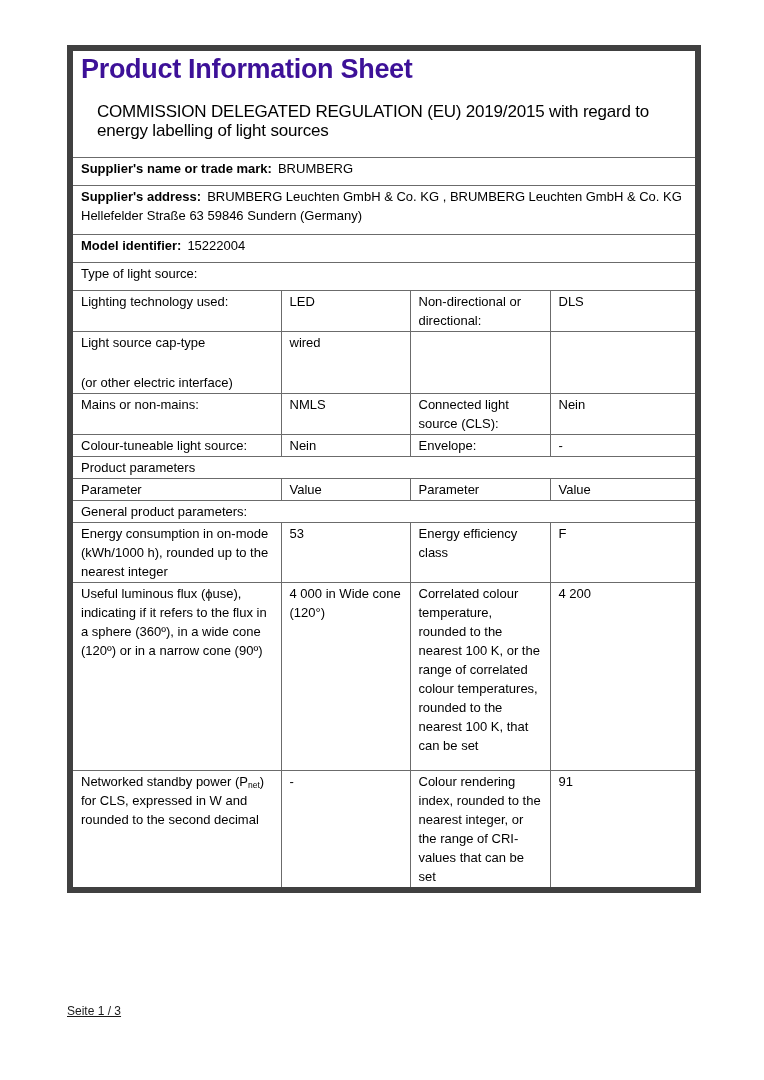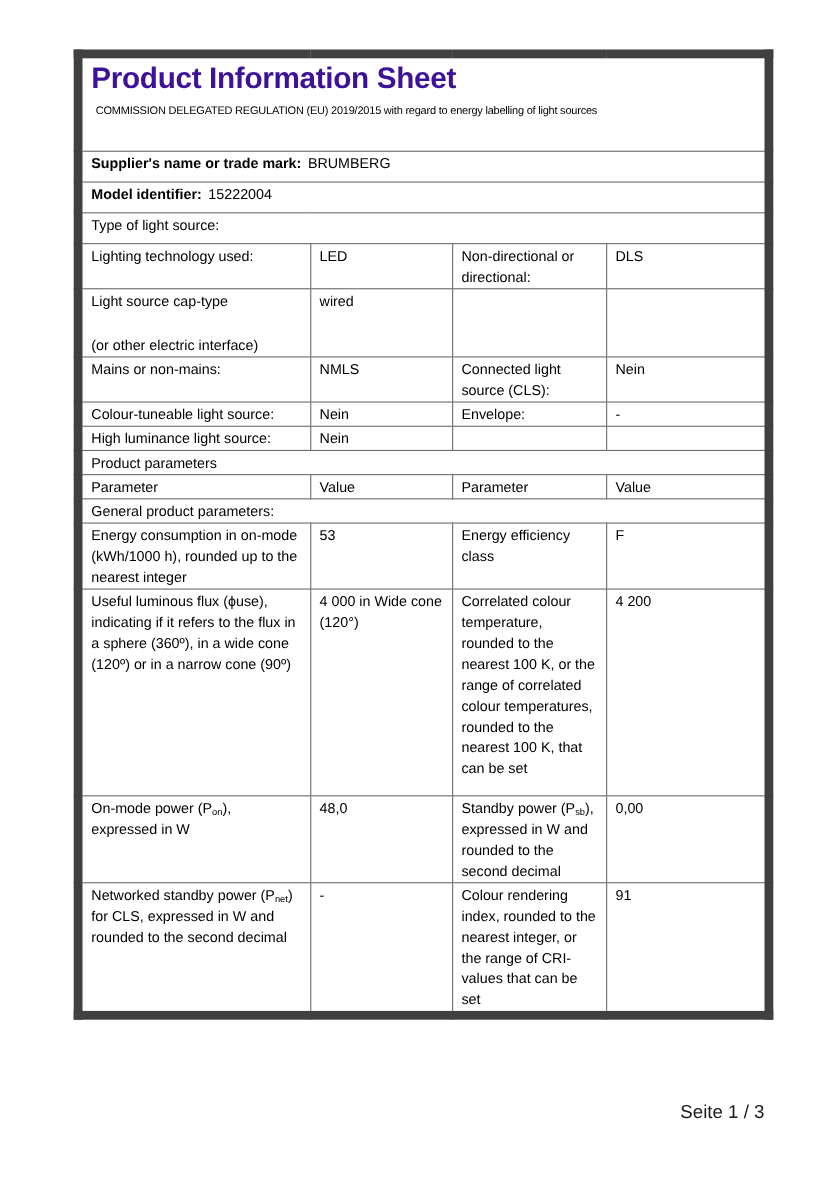--- a/index.html
+++ b/index.html
@@ -4,57 +4,57 @@
 <style>
   html,body{margin:0;padding:0;}
   body{
     width:764px;height:1080px;background:#ffffff;position:relative;
     font-family:"Liberation Sans",sans-serif;color:#000;
     -webkit-font-smoothing:antialiased;
   }
   .sheet{
     position:absolute;left:67px;top:45px;width:628px;
     border-collapse:collapse;table-layout:fixed;
-    border:8px solid #404040;
+    border:6px solid #404040;
   }
   .sheet td,.sheet th{
     border:1.5px solid #6b6b6b;
     vertical-align:top;
     padding:1px 8px;
     font-size:13px;line-height:19px;font-weight:normal;text-align:left;
     overflow:hidden;
   }
   col.c1{width:211px;} col.c2{width:129px;} col.c3{width:140px;} col.c4{width:148px;}
 
   .title-cell{padding:6px 8px 6px 8px;}
   h1{
     margin:0 0 4px 0;font-size:27px;line-height:34px;font-weight:bold;
     color:#3d1198;letter-spacing:-0.3px;
   }
-  .subtitle{margin:4px;font-size:10px;line-height:19px;letter-spacing:-0.2px;}
+  .subtitle{margin:16px;font-size:17px;line-height:19px;letter-spacing:-0.2px;}
 
   .kv{padding-top:4px;padding-bottom:4px;margin-top:40px;}
   .b{font-weight:bold;}
   .kv .v{margin-left:6px;}
   .center{text-align:center;}
   .j{text-align:justify;}
   .val{text-align:center;padding-left:10px;padding-right:10px;}
   sub{font-size:8.5px;line-height:0;vertical-align:-2px;}
   p.p1,p.p2{margin:0;}
   p.p2{margin-top:21px;}
   p.p2:empty{display:none;}
 
   tr.h88{height:88px;} tr.h28{height:28px;} tr.h49{height:49px;}
   tr.h40{height:40px;padding-left:24px;} tr.h45{height:45px;padding-left:13px;} tr.h41{height:41px;margin-left:44px;}
   tr.h22{height:22px;} tr.h21{height:21px;}
   tr.h59{height:59px;} tr.h188{height:188px;} tr.h77{height:77px;} tr.h116{height:116px;margin-top:18px;}
 
   .footer{
     position:absolute;left:67px;top:1004px;width:628px;
-    text-align:right;font-size:17px;line-height:14px;color:#1a1a1a;
+    font-size:12px;line-height:14px;color:#1a1a1a;text-decoration:underline;
   }
 </style>
 </head>
 <body>
 
 <table class="sheet">
   <colgroup>
       <col class="c1">
       <col class="c2">
       <col class="c3">
@@ -68,20 +68,25 @@
       <p class="subtitle">COMMISSION DELEGATED REGULATION (EU) 2019/2015 with regard to energy labelling of light sources</p>
     </td>
   </tr>
 
   <tr class="h28">
     <td colspan="4" class="kv">
       <span class="b">Supplier's name or trade mark:</span><span class="v">BRUMBERG</span>
     </td>
   </tr>
 
+  <tr class="h49">
+    <td colspan="4" class="kv">
+      <span class="b">Supplier's address:</span><span class="v">BRUMBERG Leuchten GmbH &amp; Co. KG , BRUMBERG Leuchten GmbH &amp; Co. KG Hellefelder Straße 63 59846 Sundern (Germany)</span>
+    </td>
+  </tr>
 
   <tr class="h28">
     <td colspan="4" class="kv">
       <span class="b">Model identifier:</span><span class="v">15222004</span>
     </td>
   </tr>
 
   <tr class="h28">
     <td colspan="4" class="kv b">Type of light source:</td>
   </tr>
@@ -112,28 +117,20 @@
     <td class="val">Nein</td>
   </tr>
   <tr class="h22">
     <td>
           <p class="p1">Colour-tuneable light source:</p>
         </td>
     <td class="val">Nein</td>
     <td class="j">Envelope:</td>
     <td class="val">-</td>
   </tr>
-  <tr class="h21">
-    <td>
-          <p class="p1">High luminance light source:</p>
-        </td>
-    <td class="val">Nein</td>
-    <td class="j"></td>
-    <td class="val"></td>
-  </tr>
 
   <tr class="h21">
     <td colspan="4" class="b center">Product parameters</td>
   </tr>
 
   <tr class="h22">
     <td>Parameter</td>
     <td>Value</td>
     <td>Parameter</td>
     <td>Value</td>
@@ -148,26 +145,20 @@
     <td class="val">53</td>
     <td class="j"><span>Energy efficiency class</span><sub></sub><span></span></td>
     <td class="val">F</td>
   </tr>
   <tr class="h188">
     <td class="j"><span>Useful luminous flux (ϕuse), indicating if it refers to the flux in a sphere (360º), in a wide cone (120º) or in a narrow cone (90º)</span><sub></sub><span></span></td>
     <td class="val">4 000 in Wide cone (120°)</td>
     <td class="j"><span>Correlated colour temperature, rounded to the nearest 100 K, or the range of correlated colour temperatures, rounded to the nearest 100 K, that can be set</span><sub></sub><span></span></td>
     <td class="val">4 200</td>
   </tr>
-  <tr class="h77">
-    <td class="j"><span>On-mode power (P</span><sub>on</sub><span>), expressed in W</span></td>
-    <td class="val">48,0</td>
-    <td class="j"><span>Standby power (P</span><sub>sb</sub><span>), expressed in W and rounded to the second decimal</span></td>
-    <td class="val">0,00</td>
-  </tr>
   <tr class="h116">
     <td class="j"><span>Networked standby power (P</span><sub>net</sub><span>) for CLS, expressed in W and rounded to the second decimal</span></td>
     <td class="val">-</td>
     <td class="j"><span>Colour rendering index, rounded to the nearest integer, or the range of CRI-values that can be set</span><sub></sub><span></span></td>
     <td class="val">91</td>
   </tr>
 </tbody>
   </table>
 
 <div class="footer">Seite 1 / 3</div>

